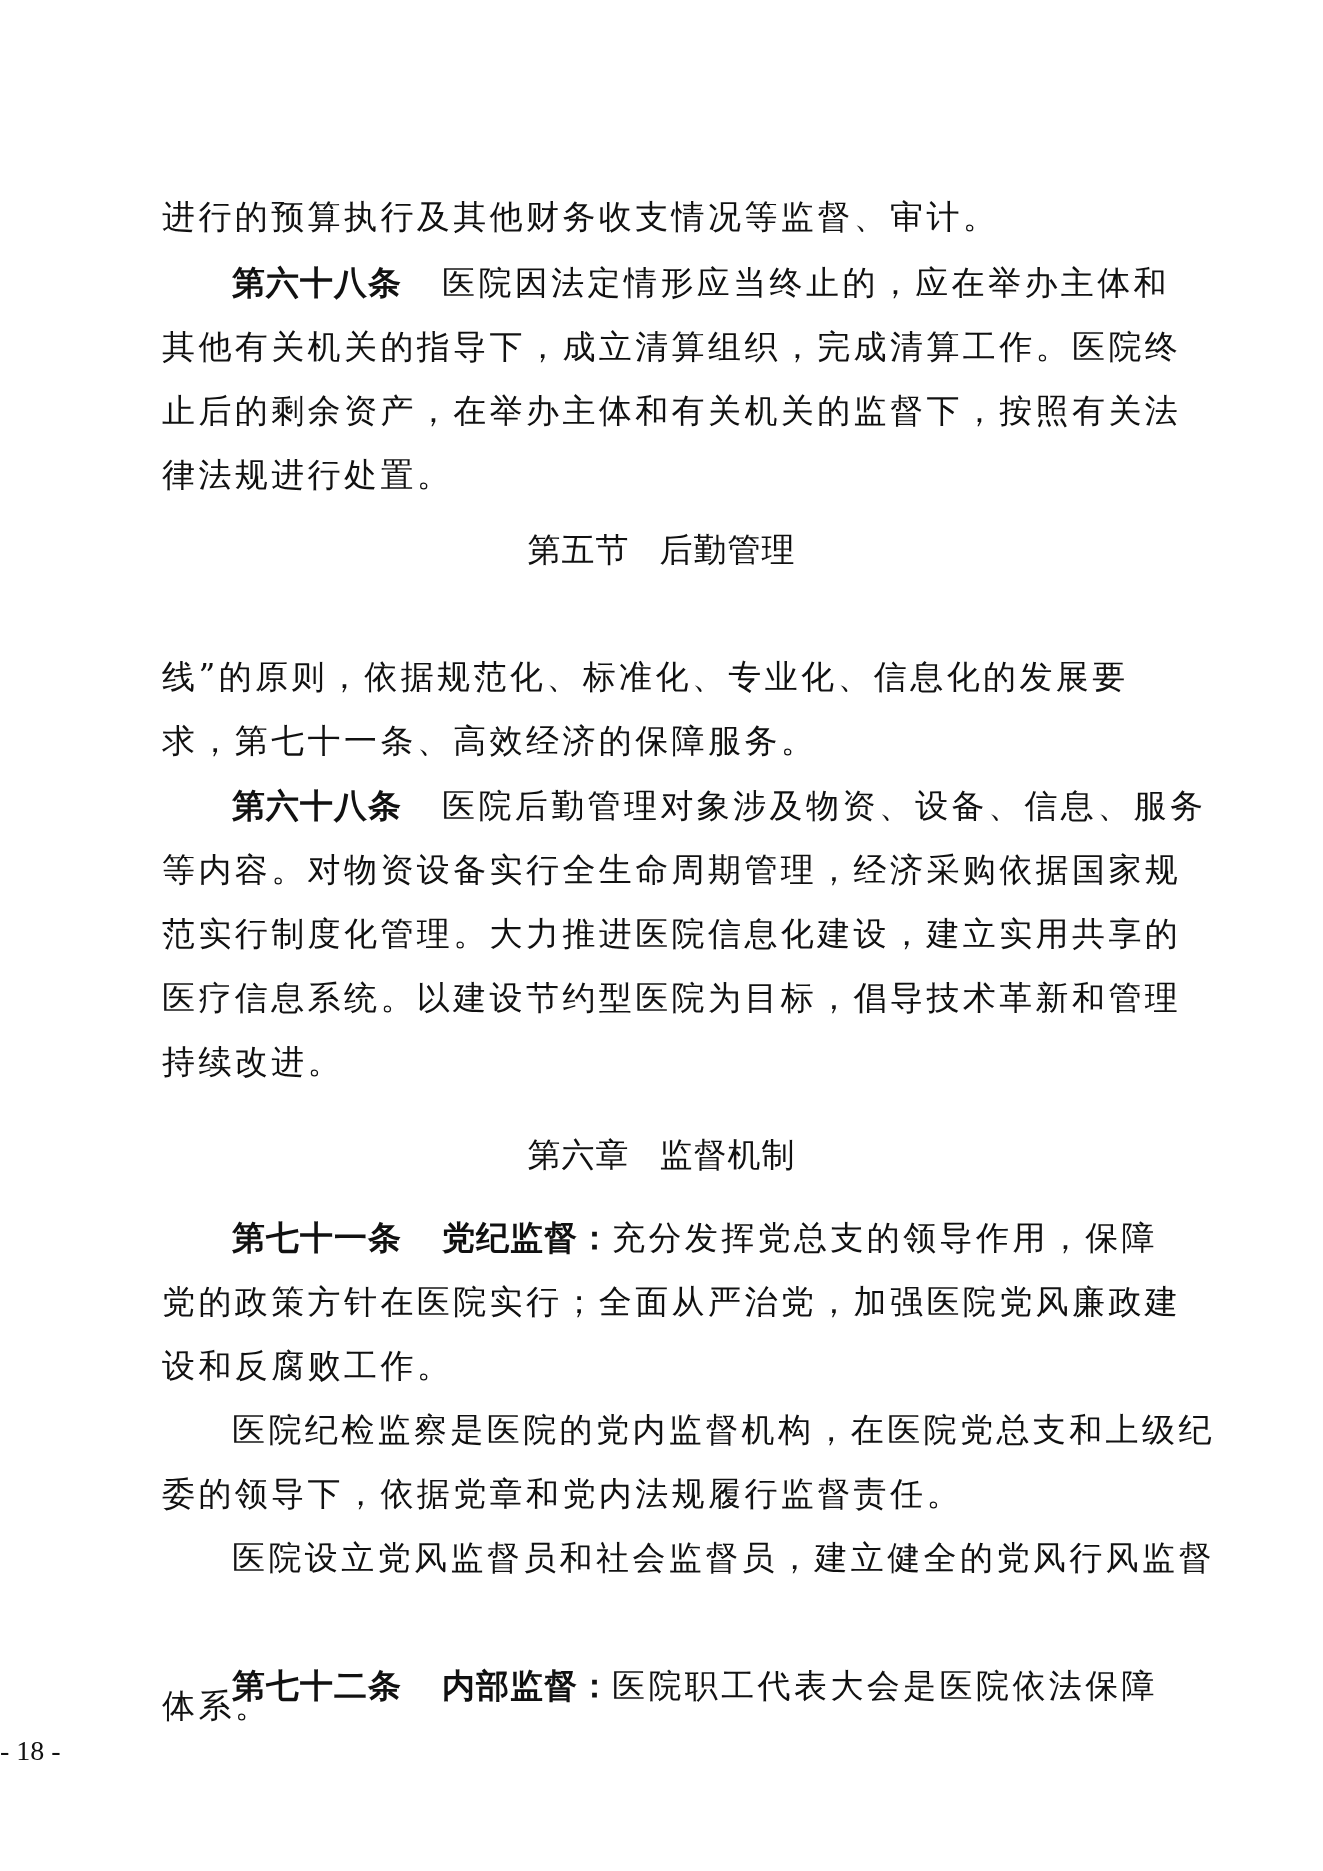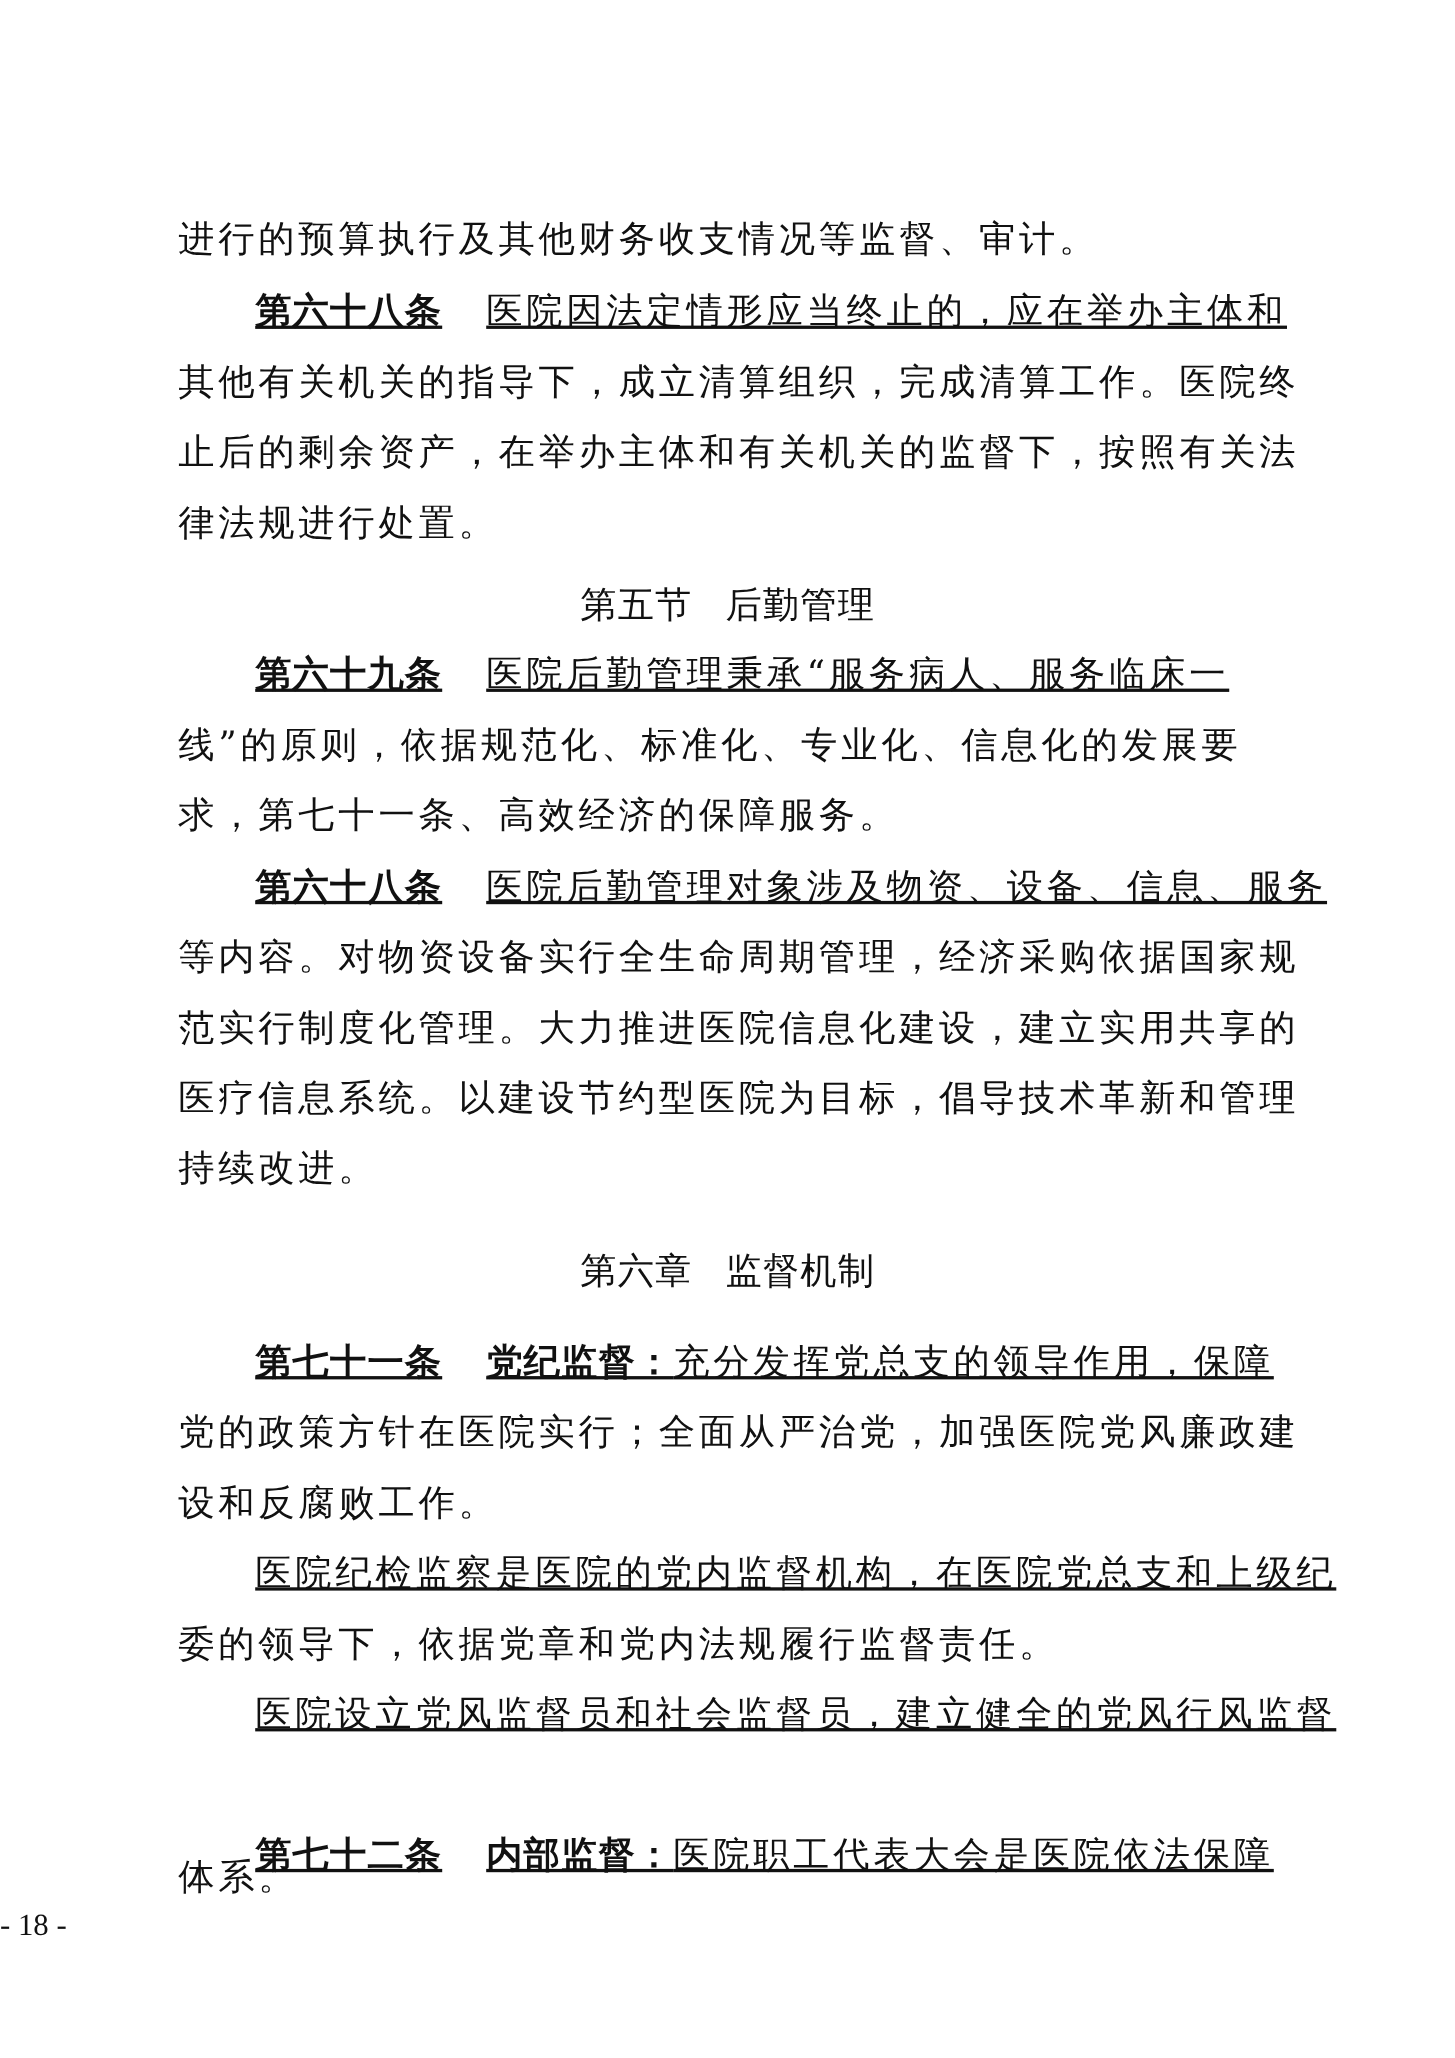--- a/index.html
+++ b/index.html
@@ -1,21 +1,21 @@
 <!DOCTYPE html>
 <html><head>
 <meta charset="utf-8">
 <style>
   html, body { margin: 0; padding: 0; background: #ffffff; }
   body { width: 1323px; height: 1871px; position: relative; overflow: hidden;
          font-family: "DejaVu Serif", "Liberation Serif", serif; color: #111; }
   .page { position: absolute; left: 0; top: 0; width: 1323px; height: 1871px; background: #fff; }
   .line { position: absolute; left: 162px; width: 1000px; font-size: 33px; line-height: 40px;
           white-space: nowrap; letter-spacing: 3.4px; }
-  .ind { left: 232px; text-decoration: underline; }
+  .ind { left: 232px; }
   .b { font-family: "DejaVu Sans", "Liberation Sans", sans-serif; font-weight: bold; letter-spacing: 1px; }
   .gap { display: inline-block; width: 40px; }
   .heading { position: absolute; left: 0; width: 1323px; text-align: center; font-size: 33px; line-height: 40px;
              font-family: "DejaVu Sans", "Liberation Sans", sans-serif; font-weight: normal; letter-spacing: 1px; }
   .hgap { display: inline-block; width: 30px; }
   .pagenum { position: absolute; top: 1735px; left: 0; width: 1323px; text-align: left; font-size: 28px;
              font-family: "Liberation Serif", "DejaVu Serif", serif; }
 </style>
 </head>
 <body>
@@ -24,21 +24,20 @@
 
   <div class="line" style="top:197px">进行的预算执行及其他财务收支情况等监督、审计。</div>
 
   <div class="line ind" style="top:263px"><span class="b">第六十八条</span><span class="gap"></span><span>医院因法定情形应当终止的，应在举办主体和</span></div>
   <div class="line" style="top:327px">其他有关机关的指导下，成立清算组织，完成清算工作。医院终</div>
   <div class="line" style="top:391px">止后的剩余资产，在举办主体和有关机关的监督下，按照有关法</div>
   <div class="line" style="top:455px">律法规进行处置。</div>
 
   <div class="heading" style="top:530px"><span>第五节</span><span class="hgap"></span><span>后勤管理</span></div>
 
-  <div class="line ind" style="top:593px"><span class="b">第六十九条</span><span class="gap"></span><span>医院后勤管理秉承“服务病人、服务临床一</span></div>
   <div class="line" style="top:657px">线”的原则，依据规范化、标准化、专业化、信息化的发展要</div>
   <div class="line" style="top:721px">求，第七十一条、高效经济的保障服务。</div>
 
   <div class="line ind" style="top:786px"><span class="b">第六十八条</span><span class="gap"></span><span>医院后勤管理对象涉及物资、设备、信息、服务</span></div>
   <div class="line" style="top:850px">等内容。对物资设备实行全生命周期管理，经济采购依据国家规</div>
   <div class="line" style="top:914px">范实行制度化管理。大力推进医院信息化建设，建立实用共享的</div>
   <div class="line" style="top:978px">医疗信息系统。以建设节约型医院为目标，倡导技术革新和管理</div>
   <div class="line" style="top:1042px">持续改进。</div>
 
   <div class="heading" style="top:1135px"><span>第六章</span><span class="hgap"></span><span>监督机制</span></div>

